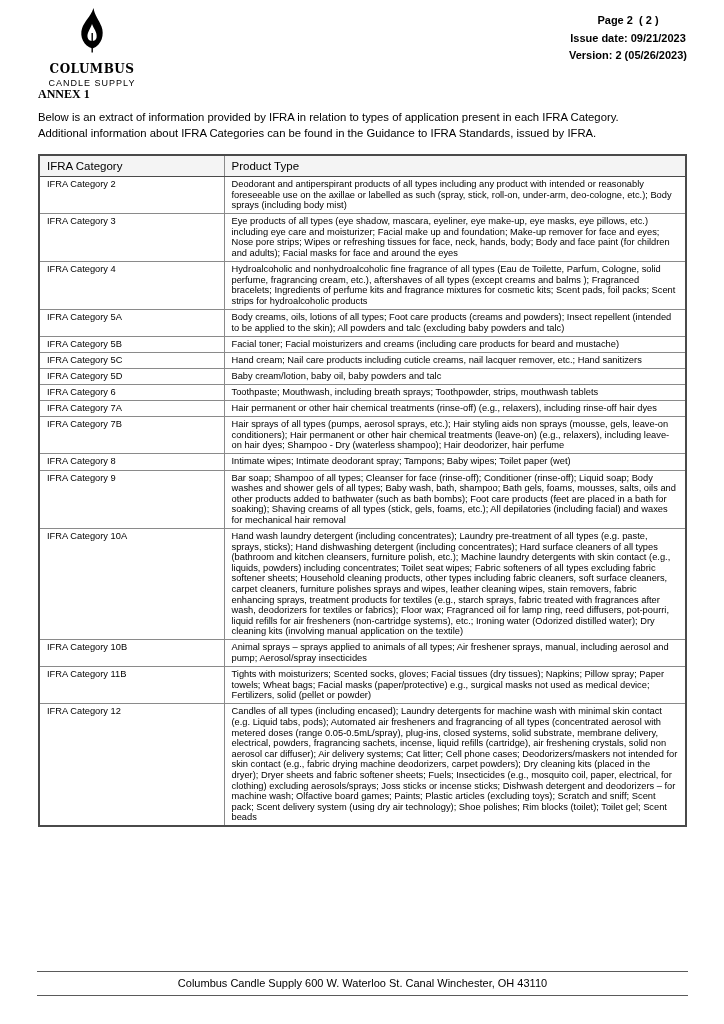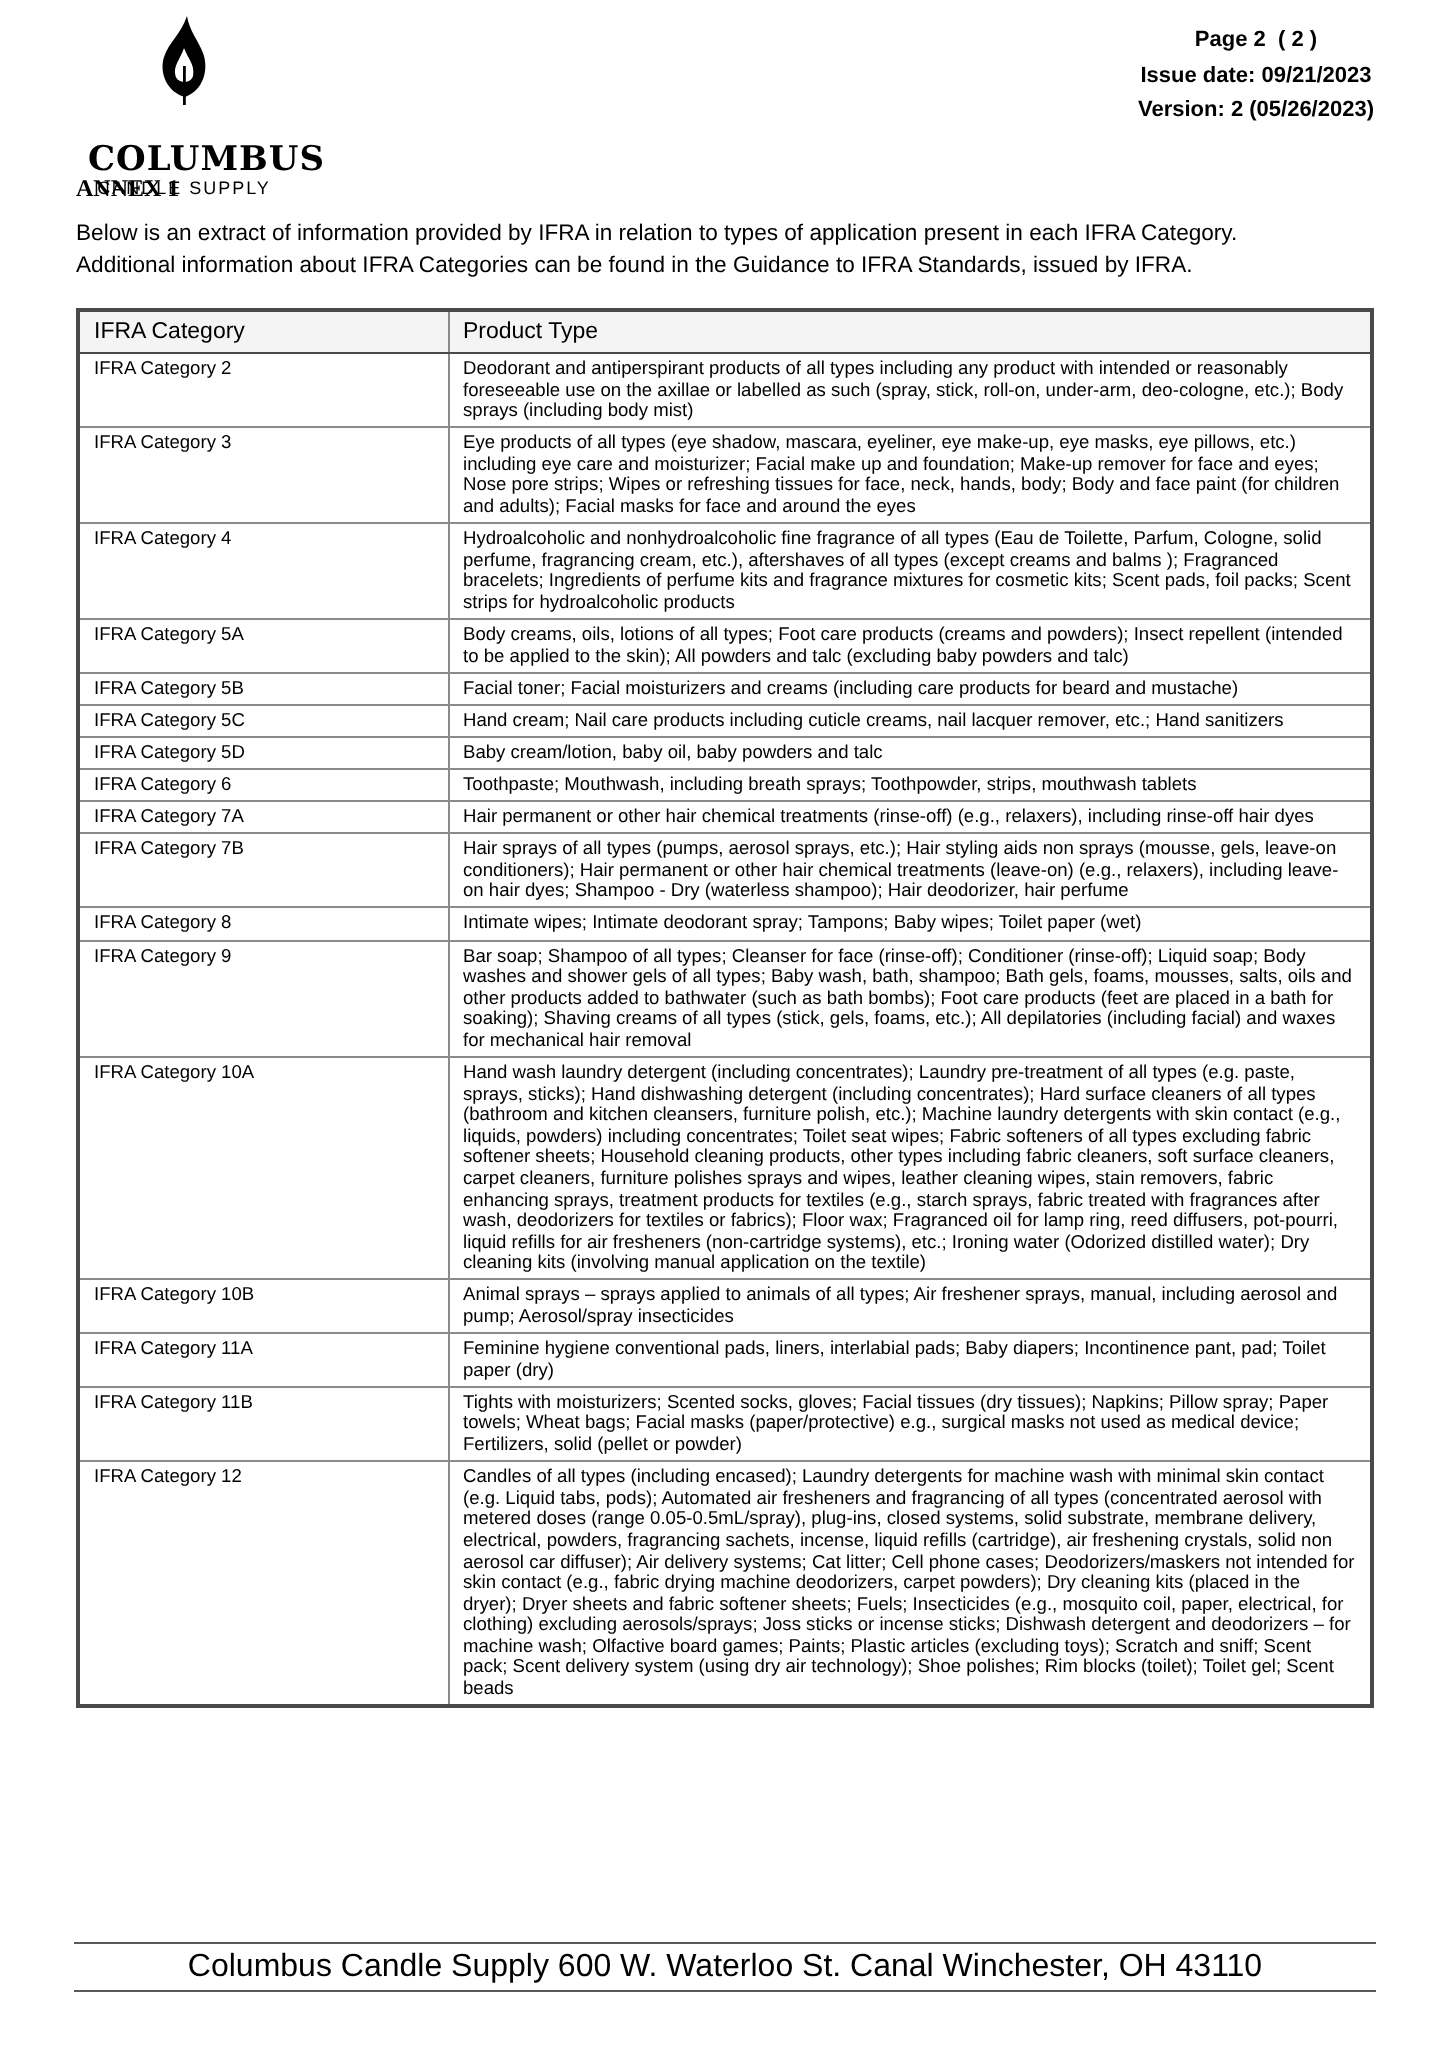--- a/index.html
+++ b/index.html
@@ -15,21 +15,21 @@
     width:724px;height:1024px;position:relative;overflow:hidden;
     font-family:"Liberation Sans", sans-serif;color:var(--text);
   }
   .page{position:absolute;inset:0;background:#fff;}
 
   
   .logo{position:absolute;top:8px;left:44px;width:96px;text-align:center;}
   .logo svg{display:block;margin:0 auto;}
   .logo-name{
     font-family:"DejaVu Serif", serif;font-weight:bold;
-    font-size:17px;letter-spacing:.5px;line-height:17px;margin-top:18px;
+    font-size:12px;letter-spacing:.5px;line-height:17px;margin-top:7px;
   }
   .logo-sub{
     font-family:Liberation Sans, sans-serif;font-size:9px;letter-spacing:1px;line-height:11px;
   }
 
   
   .meta{position:absolute;top:12px;right:37px;text-align:center;
     font-size:11px;font-weight:bold;line-height:17.5px;}
   .meta div{white-space:pre;}
 
@@ -57,21 +57,21 @@
     font-size:9.3px;line-height:10.6px;vertical-align:top;
     padding:2px 6px 2.5px 7px;
     border:1px solid var(--border-inner);
   }
 
   
   .footer{
     position:absolute;top:971px;left:37px;width:651px;
     border-top:1.5px solid var(--rule);border-bottom:1.5px solid var(--rule);
   }
-  .footer-text{text-align:center;font-size:16px;line-height:23px;}
+  .footer-text{text-align:center;font-size:11px;line-height:23px;}
 </style>
 </head>
 <body>
 
 <div class="page">
 
   <div class="logo">
     <svg width="40" height="46" viewBox="0 0 40 46" aria-hidden="true">
       <path d="M21.5 0 C22.5 7 27 12 29.5 18.5 C32.5 26.5 30 37 20.5 40.5 C11.5 38 7.5 28.5 10 20.5 C12.5 13 18.5 9 21.5 0 Z" fill="#000"></path>
       <path d="M20 16 C21.8 21 25.3 24 24.6 29.5 C24 34 16.8 34.3 15.7 29.8 C14.5 25 18.2 21.5 20 16 Z" fill="#fff"></path>
@@ -156,24 +156,20 @@
         </tr>
       <tr>
           <td>IFRA Category 10A</td>
           <td>Hand wash laundry detergent (including concentrates); Laundry pre-treatment of all types (e.g. paste, sprays, sticks); Hand dishwashing detergent (including concentrates); Hard surface cleaners of all types (bathroom and kitchen cleansers, furniture polish, etc.); Machine laundry detergents with skin contact (e.g., liquids, powders) including concentrates; Toilet seat wipes; Fabric softeners of all types excluding fabric softener sheets; Household cleaning products, other types including fabric cleaners, soft surface cleaners, carpet cleaners, furniture polishes sprays and wipes, leather cleaning wipes, stain removers, fabric enhancing sprays, treatment products for textiles (e.g., starch sprays, fabric treated with fragrances after wash, deodorizers for textiles or fabrics); Floor wax; Fragranced oil for lamp ring, reed diffusers, pot-pourri, liquid refills for air fresheners (non-cartridge systems), etc.; Ironing water (Odorized distilled water); Dry cleaning kits (involving manual application on the textile)</td>
         </tr>
       <tr>
           <td>IFRA Category 10B</td>
           <td>Animal sprays – sprays applied to animals of all types; Air freshener sprays, manual, including aerosol and pump; Aerosol/spray insecticides</td>
         </tr>
       <tr>
-          <td>IFRA Category 11A</td>
-          <td>Feminine hygiene conventional pads, liners, interlabial pads; Baby diapers; Incontinence pant, pad; Toilet paper (dry)</td>
-        </tr>
-      <tr>
           <td>IFRA Category 11B</td>
           <td>Tights with moisturizers; Scented socks, gloves; Facial tissues (dry tissues); Napkins; Pillow spray; Paper towels; Wheat bags; Facial masks (paper/protective) e.g., surgical masks not used as medical device; Fertilizers, solid (pellet or powder)</td>
         </tr>
       <tr>
           <td>IFRA Category 12</td>
           <td>Candles of all types (including encased); Laundry detergents for machine wash with minimal skin contact (e.g. Liquid tabs, pods); Automated air fresheners and fragrancing of all types (concentrated aerosol with metered doses (range 0.05-0.5mL/spray), plug-ins, closed systems, solid substrate, membrane delivery, electrical, powders, fragrancing sachets, incense, liquid refills (cartridge), air freshening crystals, solid non aerosol car diffuser); Air delivery systems; Cat litter; Cell phone cases; Deodorizers/maskers not intended for skin contact (e.g., fabric drying machine deodorizers, carpet powders); Dry cleaning kits (placed in the dryer); Dryer sheets and fabric softener sheets; Fuels; Insecticides (e.g., mosquito coil, paper, electrical, for clothing) excluding aerosols/sprays; Joss sticks or incense sticks; Dishwash detergent and deodorizers – for machine wash; Olfactive board games; Paints; Plastic articles (excluding toys); Scratch and sniff; Scent pack; Scent delivery system (using dry air technology); Shoe polishes; Rim blocks (toilet); Toilet gel; Scent beads</td>
         </tr>
     </tbody>
   </table>
 

